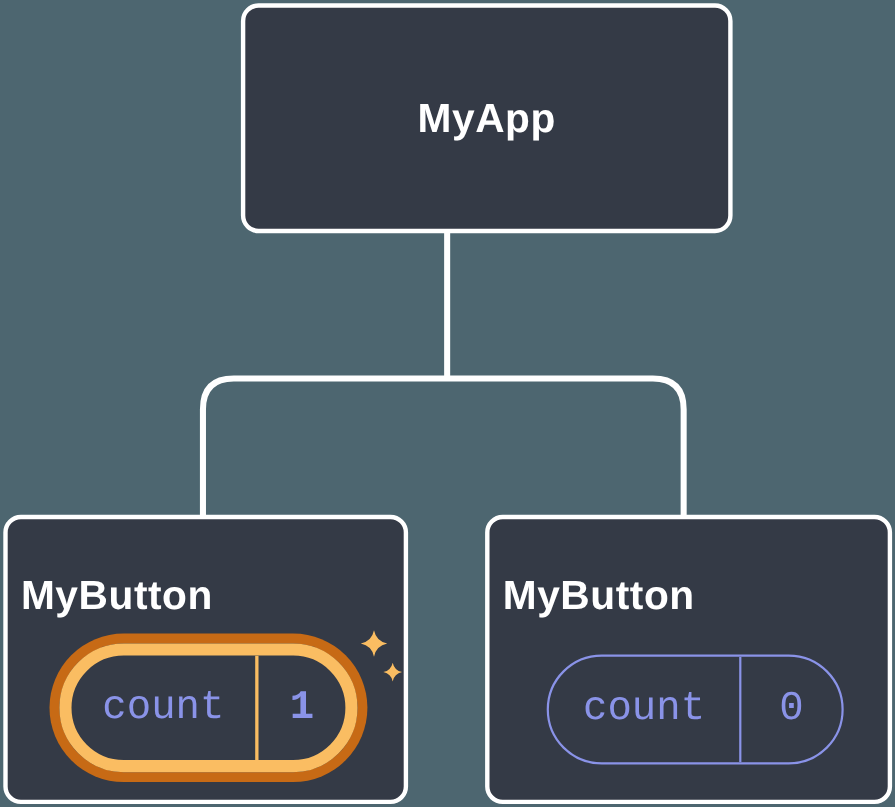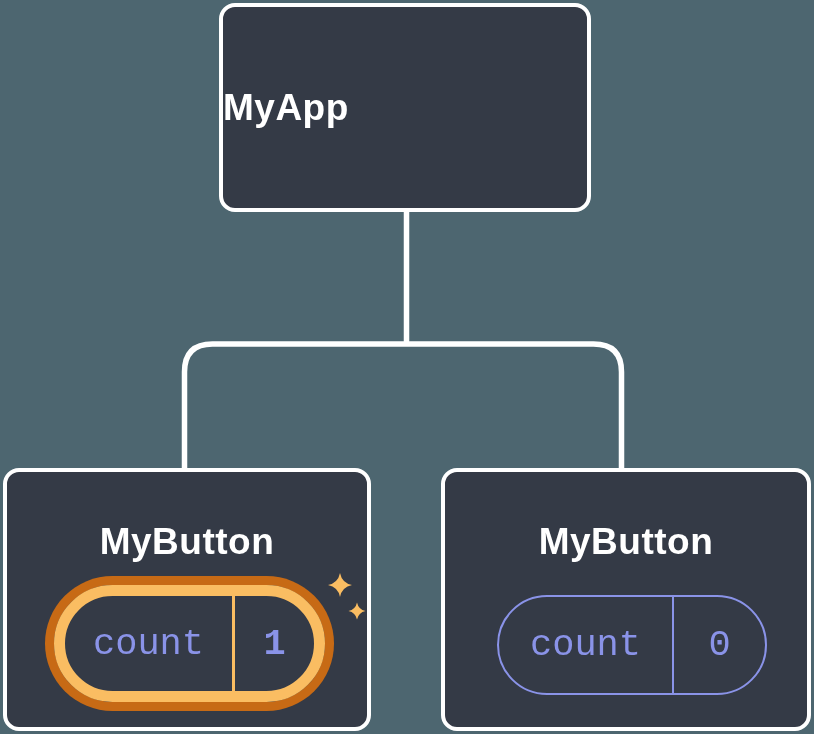--- a/index.html
+++ b/index.html
@@ -25,34 +25,34 @@
     stroke-width: 5.5;
   }
   .node {
     position: absolute;
     box-sizing: border-box;
     background: var(--node-fill, #343a46);
     border: 4.5px solid var(--line, #ffffff);
     border-radius: 16px;
   }
   .node.root {
-    left: 219px; top: 3px; width: 372px; height: 209px;
-    display: flex; align-items: center; justify-content: flex-start;
+    left: 219px; top: 3px; width: 447px; height: 209px;
+    display: flex; align-items: center; justify-content: center;
   }
   .node.child-left  { left: 3px;   top: 468px; width: 368px; height: 263px; }
   .node.child-right { left: 441px; top: 468px; width: 370px; height: 263px; }
   .node-label {
     color: var(--label-text, #ffffff);
     font-size: 37px; font-weight: 700;
     letter-spacing: 0.5px;
     white-space: nowrap;
   }
   .child-label {
-    position: absolute; left: 0; top: 49px; width: 100%;
-    text-align: center;
+    position: absolute; left: 12px; top: 49px; width: 100%;
+    text-align: left;
   }
   .pill {
     position: absolute;
     box-sizing: border-box;
     border-radius: 999px;
     display: flex;
     align-items: stretch;
     overflow: hidden;
   }
   .pill-highlighted {

